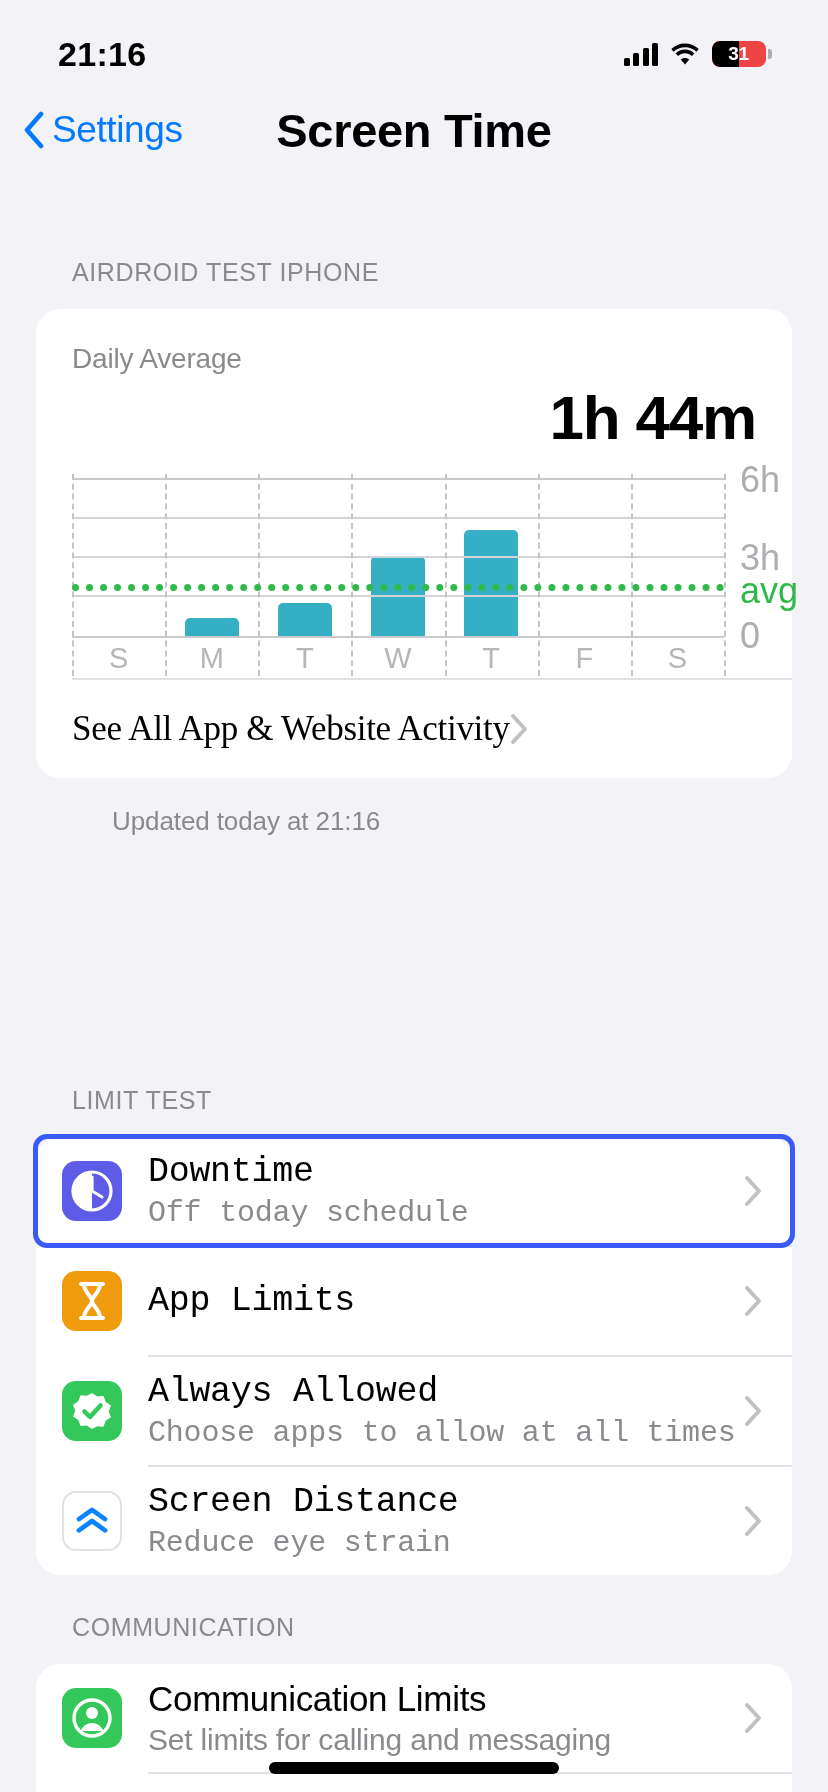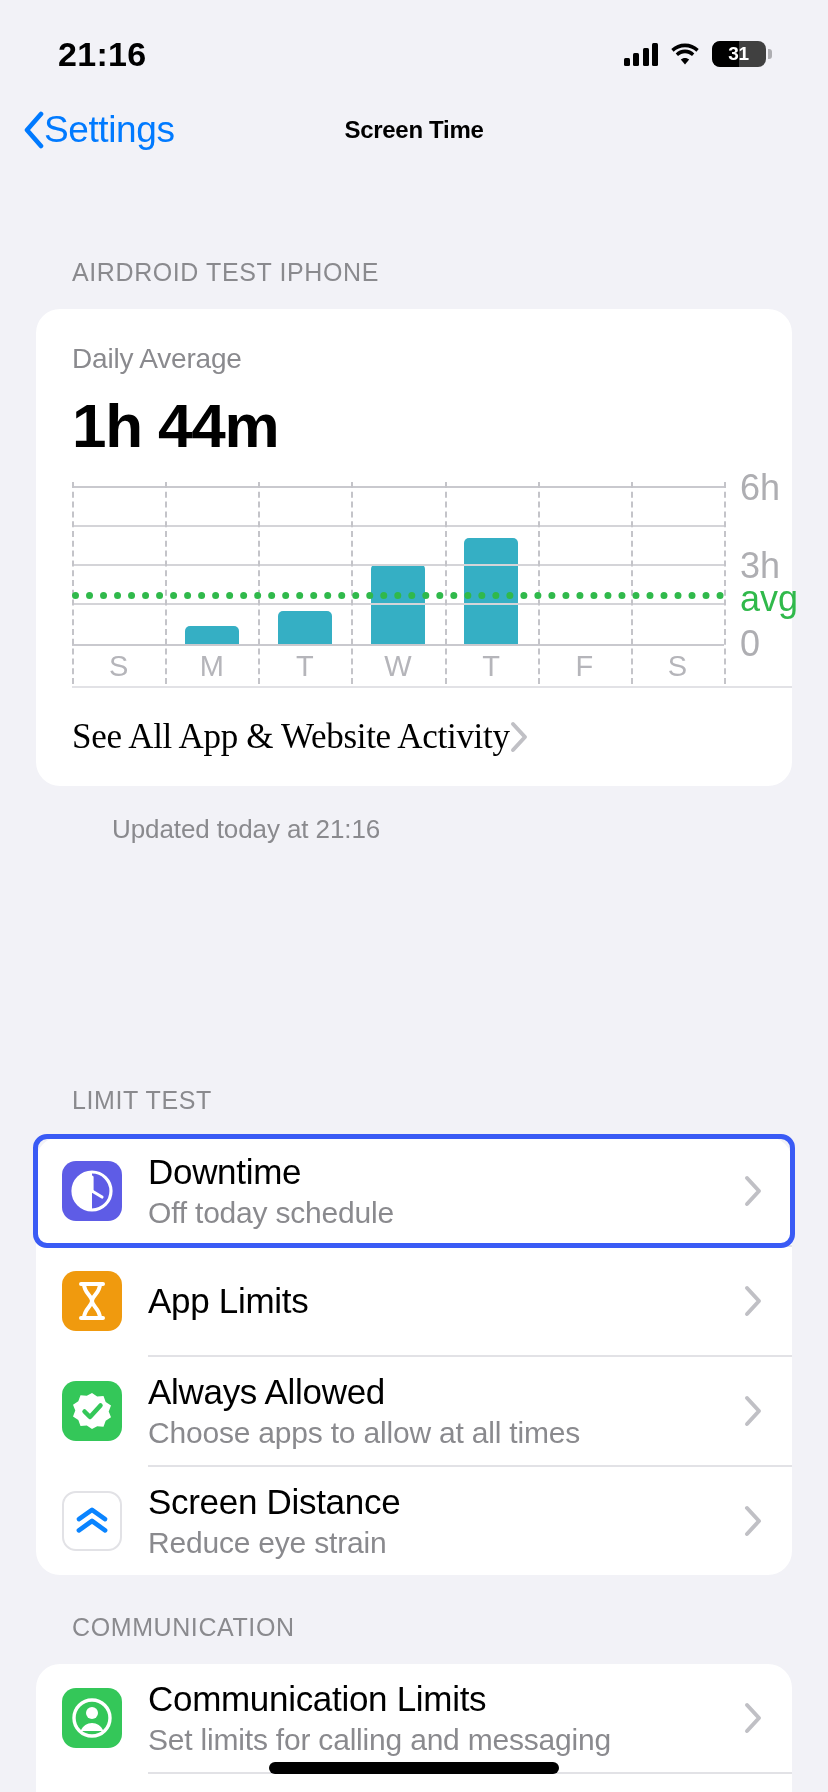--- a/index.html
+++ b/index.html
@@ -24,21 +24,21 @@
   .status-right { display:flex; align-items:center; gap:12px; margin-top:8px; }
   .cell-bars { display:flex; align-items:flex-end; gap:3.5px; height:24px; }
   .cell-bars i { display:block; width:6px; background:#000; border-radius:1.5px; }
   .cell-bars i:nth-child(1){ height:8px; }
   .cell-bars i:nth-child(2){ height:13px; }
   .cell-bars i:nth-child(3){ height:18px; }
   .cell-bars i:nth-child(4){ height:23px; }
   .wifi-icon { width:30px; height:22px; }
   .battery {
     position:relative; width:54px; height:26px;
-    border-radius:8px; background:#404040; overflow:hidden;
+    border-radius:8px; background:#ef4444; overflow:hidden;
     display:flex; align-items:center;
   }
   .battery-fill {
     position:absolute; left:0; top:0; bottom:0; width:50%;
     background:#000; border-radius:8px 0 0 8px;
   }
   .battery-pct {
     position:relative; z-index:2; width:100%; text-align:center;
     font-size:19px; font-weight:bold; color:#fff; letter-spacing:-0.2px;
     padding-right:1px;
@@ -48,47 +48,47 @@
     border-radius:0 3px 3px 0; margin-left:2px;
   }
   .battery-wrap { display:flex; align-items:center; }
 
   
   .navbar {
     position:absolute; top:92px; left:0; width:828px; height:76px;
   }
   .nav-back {
     position:absolute; left:22px; top:0; height:76px;
-    display:flex; align-items:center; gap:0;
+    display:flex; align-items:center; gap:8px;
     color:#007AFF; cursor:pointer;
   }
   .chev-back { width:22px; height:38px; display:block; }
   .nav-back-label { font-size:37px; letter-spacing:-0.4px; }
   .nav-title {
     position:absolute; left:0; top:0; width:828px; height:76px;
     display:flex; align-items:center; justify-content:center;
-    font-size:24px; font-weight:bold; color:#000; letter-spacing:-0.3px;
+    font-size:47px; font-weight:bold; color:#000; letter-spacing:-0.3px;
   }
 
   
   .section-header {
     font-size:25px; color:#8A8A8E; letter-spacing:0.6px;
     padding:0 0 0 72px;
   }
   .card {
     margin:0 36px; background:#FFFFFF; border-radius:24px;
   }
 
   
   #summary-card { position:absolute; top:258px; left:0; width:828px; }
   .summary-inner { padding:34px 36px 0 36px; }
   .daily-avg-label { font-size:28px; color:#8A8A8E; letter-spacing:-0.2px; }
   .daily-avg-value {
     font-size:62px; font-weight:bold; color:#000;
-    letter-spacing:-1.2px; margin-top:16px; line-height:1.12;
+    letter-spacing:-1.2px; margin-top:8px; line-height:1.12;text-align:right;
   }
 
   
   .chart-area {
     position:relative; height:200px; margin:26px 68px 0 36px;
   }
   .chart-plot {
     position:absolute; left:0; right:0; top:0; bottom:40px;
     border-top:2px solid #C9C9CE;
     border-bottom:2px solid #C9C9CE;
@@ -273,21 +273,21 @@
         <path d="M3 3l12 13L3 29" stroke="#C0C0C5" stroke-width="4" fill="none" stroke-linecap="round" stroke-linejoin="round"></path>
       </svg>
     </div>
   </div>
 
   <div class="updated-note" style="margin-top:28px;">Updated today at 21:16</div>
 </div>
 
 <div id="limit-usage-section" style="position:absolute; top:1086px; left:0; width:828px;">
   <div class="section-header">LIMIT TEST</div>
-  <div class="card" style="margin-top:22px; position:relative;" id="limit-usage-card">
+  <div class="card" style="margin-top:22px; position:relative;font-family:Liberation Mono, monospace;" id="limit-usage-card">
       <div class="settings-row">
         <div class="row-icon-slot">
           <div class="app-icon" style="background: rgb(94, 92, 230);">
             <svg viewBox="0 0 60 60" width="60" height="60">
               <circle cx="30" cy="30" r="19" fill="none" stroke="#fff" stroke-width="3.2"></circle>
               <path d="M30 11a19 19 0 0 0 0 38z" fill="#fff"></path>
               <line x1="30" y1="30" x2="30" y2="16" stroke="#fff" stroke-width="3.2" stroke-linecap="round"></line>
               <line x1="30" y1="30" x2="40" y2="36" stroke="#fff" stroke-width="3.2" stroke-linecap="round"></line>
             </svg>
           </div>

